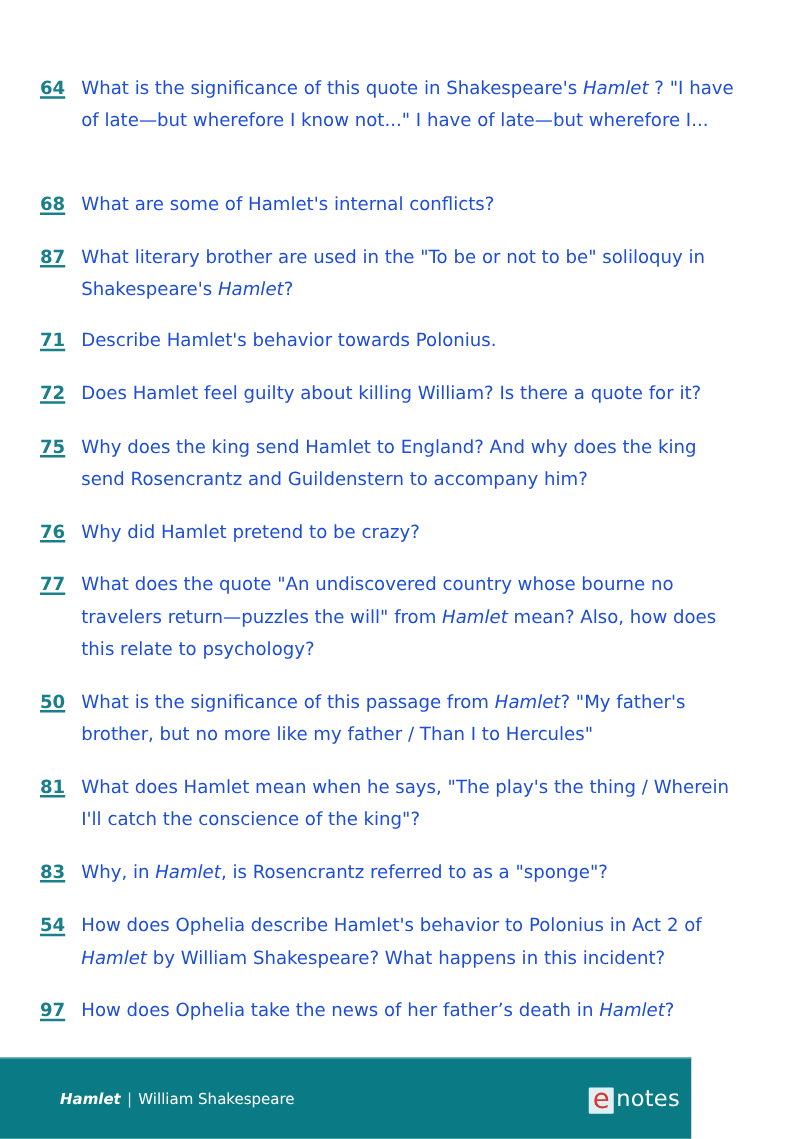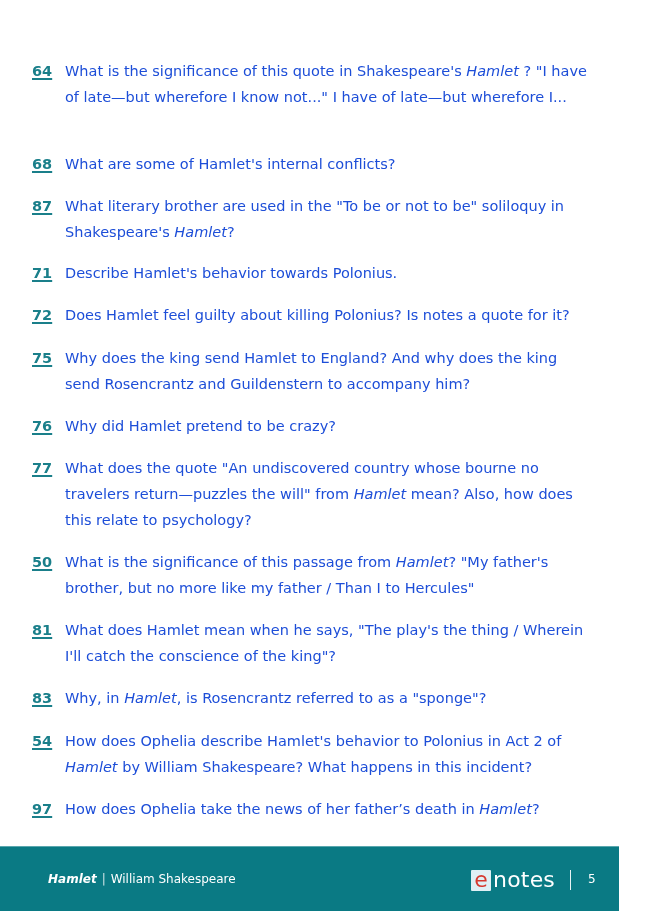--- a/index.html
+++ b/index.html
@@ -45,21 +45,21 @@
       line-height: 26px;
       color: #1d4ed8;
     }
     .q .text i {
       font-style: italic;
     }
     .footer {
       position: absolute;
       left: 0;
       top: 846px;
-      width: 619px;
+      width: 553px;
       height: 65px;
       background: #0a7a84;
       border-top: 1px solid #5aa7ae;
     }
     .footer .title {
       position: absolute;
       left: 48px;
       top: 25px;
       font-size: 12px;
       color: #ffffff;
@@ -87,21 +87,21 @@
       background: #dff0f5;
       color: #d6392f;
       font-size: 22px;
       line-height: 19px;
       text-align: center;
       border-radius: 1px;
       margin-right: 2px;
     }
     .footer .logo .notes {
       color: #ffffff;
-      font-size: 22px;
+      font-size: 18px;
       line-height: 24px;
       letter-spacing: 0.2px;
     }
     .footer .vbar {
       position: absolute;
       left: 570px;
       top: 23px;
       width: 1px;
       height: 20px;
       background: #ffffff;
@@ -130,21 +130,21 @@
   <div class="q" style="top:193px">
     <span class="num">87</span>
     <span class="text"><span>What literary brother are used in the "To be or not to be" soliloquy in Shakespeare's </span><i>Hamlet</i><span>?</span></span>
   </div>
   <div class="q" style="top:260px">
     <span class="num">71</span>
     <span class="text"><span>Describe Hamlet's behavior towards Polonius.</span></span>
   </div>
   <div class="q" style="top:302px">
     <span class="num">72</span>
-    <span class="text"><span>Does Hamlet feel guilty about killing Polonius? Is notes a quote for it?</span></span>
+    <span class="text"><span>Does Hamlet feel guilty about killing William? Is there a quote for it?</span></span>
   </div>
   <div class="q" style="top:345px">
     <span class="num">75</span>
     <span class="text"><span>Why does the king send Hamlet to England? And why does the king send Rosencrantz and Guildenstern to accompany him?</span></span>
   </div>
   <div class="q" style="top:413px">
     <span class="num">76</span>
     <span class="text"><span>Why did Hamlet pretend to be crazy?</span></span>
   </div>
   <div class="q" style="top:455px">

